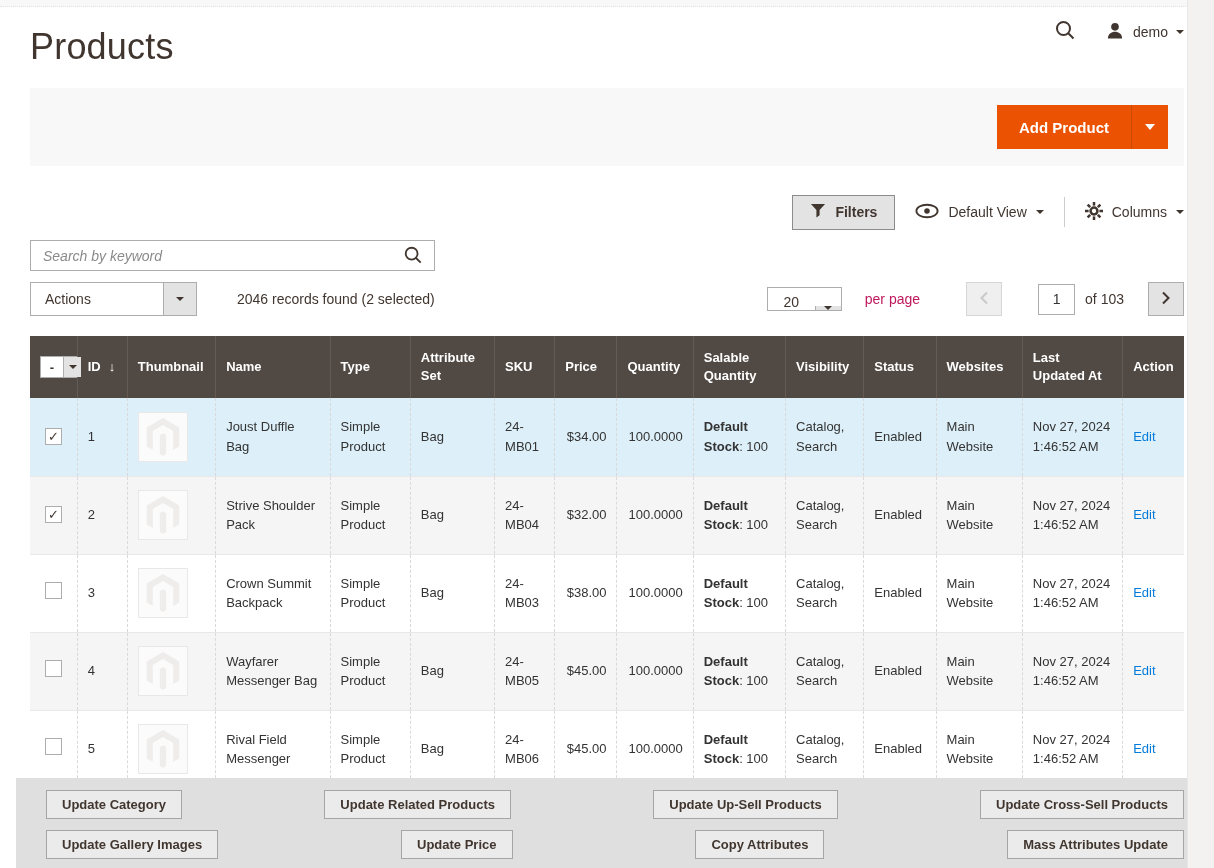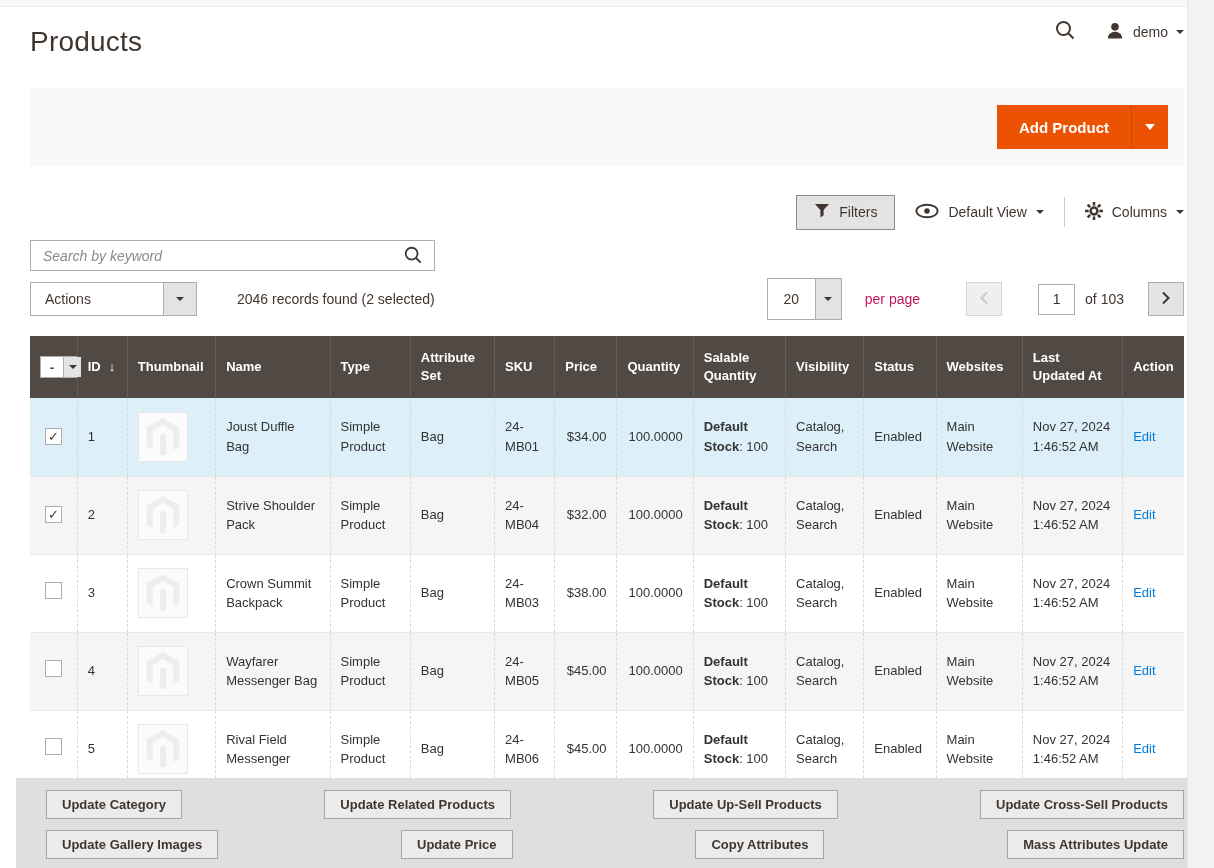--- a/index.html
+++ b/index.html
@@ -6,54 +6,54 @@
   html,body { margin:0; padding:0; }
   body {
     width:1214px; height:868px; overflow:hidden; position:relative;
     background:#fff; color:#333;
     font-family:"Liberation Sans", sans-serif;
   }
   .top-strip { position:absolute; top:0; left:0; right:0; height:7px; background:#f8f8f8; border-bottom:1px dotted #e2e2e2; }
 
   
   .page-header { position:absolute; top:8px; left:30px; right:30px; height:72px; }
-  .page-title { font-size:28px; font-weight:400; color:#41362f; margin:18px 0 0 0; letter-spacing:.2px; }
+  .page-title { font-size:36px; font-weight:400; color:#41362f; margin:18px 0 0 0; letter-spacing:.2px; }
   .header-right { position:absolute; top:12px; right:0; display:flex; align-items:center; gap:28px; }
   .hdr-search-btn { width:24px; height:24px; display:flex; align-items:center; justify-content:center; cursor:pointer; }
   .user-menu { display:flex; align-items:center; gap:8px; font-size:14px; color:#41362f; cursor:pointer; }
   .caret { width:0; height:0; border-left:4px solid transparent; border-right:4px solid transparent; border-top:5px solid #41362f; display:inline-block; }
   .caret.sm { border-left-width:4px; border-right-width:4px; border-top-width:4px; }
 
   
   .action-panel { position:absolute; top:88px; left:30px; right:30px; height:78px; background:#f8f8f8; }
   .add-product-btn { position:absolute; right:16px; top:17px; height:44px; display:flex; background:#eb5202; color:#fff; cursor:pointer; }
   .apb-label { padding:8px 22px; display:flex; align-items:center; font-size:15px; font-weight:700; }
   .apb-caret { width:37px; border-left:1px solid #c74b02; display:flex; align-items:center; justify-content:center; }
   .caret.white { border-top-color:#fff; border-left-width:5px; border-right-width:5px; border-top-width:6px; }
 
   
   .grid-toolbar { position:absolute; top:194px; right:30px; height:36px; display:flex; align-items:center; gap:20px; }
-  .filters-btn { display:flex; align-items:center; gap:9px; height:35px; padding:0 17px; background:#e3e3e3; border:1px solid #8c8c8c; font-size:14px; font-weight:400; color:#41362f; cursor:pointer; }
+  .filters-btn { display:flex; align-items:center; gap:9px; height:35px; padding:0 17px; background:#e3e3e3; border:1px solid #8c8c8c; font-size:14px; font-weight:700; color:#41362f; cursor:pointer; }
   .tool-ctl { display:flex; align-items:center; gap:9px; font-size:14px; color:#41362f; cursor:pointer; }
   .toolbar-divider { width:1px; height:30px; background:#ccc; }
 
   
   .keyword-box { position:absolute; top:240px; left:30px; width:405px; height:31px; background:#fff; border:1px solid #adadad; }
   .keyword-box input { width:100%; height:100%; border:none; outline:none; background:transparent; padding:0 42px 0 12px; font-size:14px; color:#333; font-family:"Liberation Sans",sans-serif; }
   .keyword-box input::placeholder { color:#8a8a8a; font-style:italic; opacity:1; }
   .keyword-search-btn { position:absolute; right:8px; top:3px; width:26px; height:24px; display:flex; align-items:center; justify-content:center; cursor:pointer; background:none; border:none; padding:0; }
 
   
   .controls-row { position:absolute; top:282px; left:30px; right:30px; height:34px; }
   .actions-select { position:absolute; left:0; top:0; width:167px; height:34px; background:#fff; border:1px solid #adadad; display:flex; cursor:pointer; }
   .actions-label { flex:1; display:flex; align-items:center; padding-left:14px; font-size:14px; color:#41362f; }
   .select-caret-box { width:33px; background:#e3e3e3; border-left:1px solid #adadad; display:flex; align-items:center; justify-content:center; }
   .records { position:absolute; left:207px; top:0; height:34px; display:flex; align-items:center; font-size:14px; color:#41362f; }
   .pagination { position:absolute; right:0; top:0; height:34px; display:flex; align-items:center; }
-  .page-size { width:75px; height:42px; background:#fff; border:1px solid #adadad; display:flex; cursor:pointer; }
+  .page-size { width:75px; height:24px; background:#fff; border:1px solid #adadad; display:flex; cursor:pointer;align-items:flex-end; }
   .ps-value { flex:1; display:flex; align-items:center; justify-content:center; font-size:14px; color:#41362f; }
   .ps-caret { width:26px; background:#e3e3e3; border-left:1px solid #adadad; display:flex; align-items:center; justify-content:center; }
   .per-page { margin:0 46px 0 23px; font-size:14px; color:#be185d; }
   .nav-btn { width:36px; height:34px; display:flex; align-items:center; justify-content:center; cursor:pointer; }
   .nav-btn.prev { background:#efefef; border:1px solid #d6d6d6; }
   .nav-btn.next { background:#e3e3e3; border:1px solid #adadad; }
   .page-input { width:37px; height:31px; border:1px solid #adadad; text-align:center; font-size:14px; color:#333; margin-left:36px; font-family:"Liberation Sans",sans-serif; }
   .of-total { margin:0 24px 0 10px; font-size:14px; color:#41362f; }
 
   

